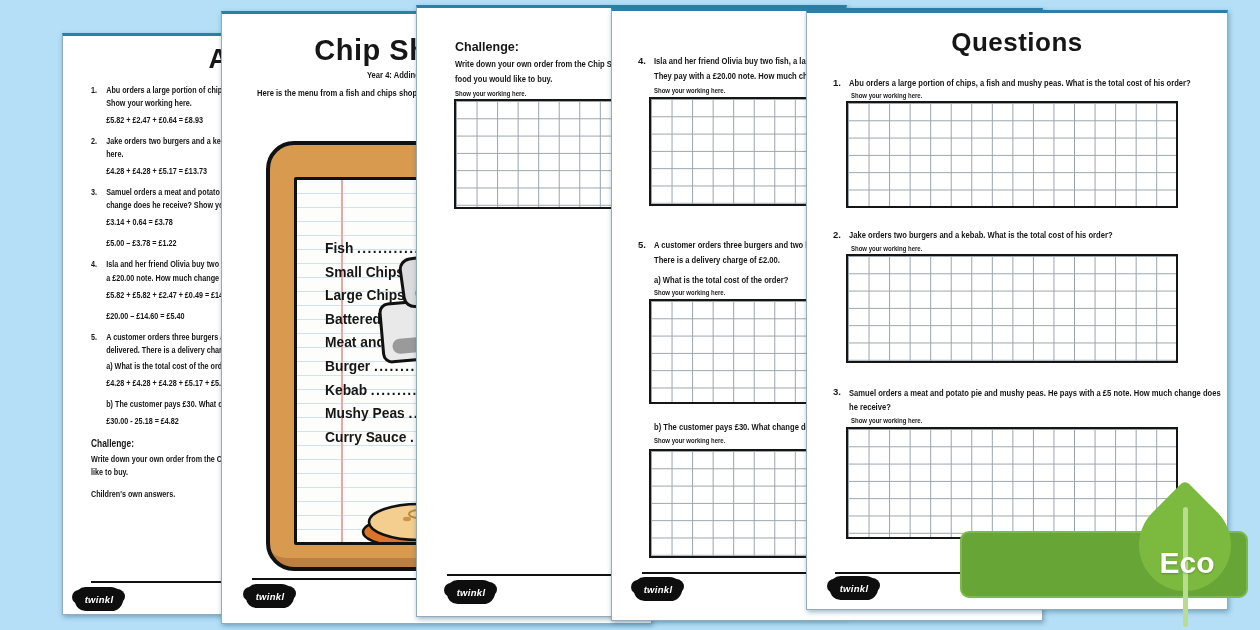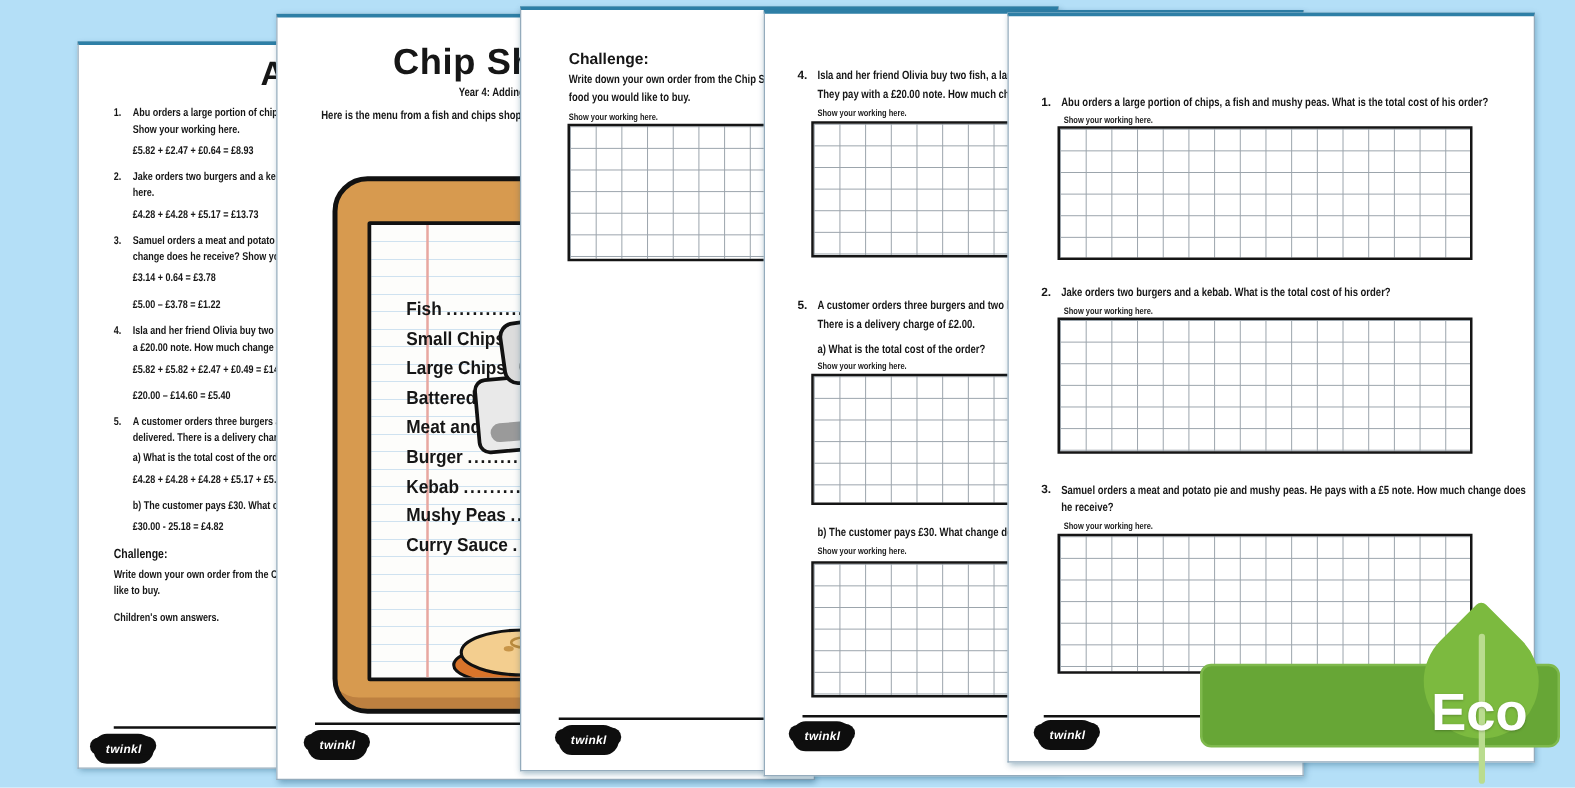--- a/index.html
+++ b/index.html
@@ -71,22 +71,22 @@
   
   #banner{position:absolute;left:960px;top:531px;width:284px;height:63px;border-radius:9px;
           background:#67A636;border:2px solid #7FB94D;z-index:20;}
   #ink-text{position:absolute;left:974px;top:531px;width:166px;height:63px;z-index:21;display:flex;
             align-items:center;justify-content:center;color:#fff;font-size:34px;
             text-shadow:0 1px 2px rgba(0,0,0,.25);}
   #leaf{position:absolute;left:1139px;top:499px;width:92px;height:92px;background:#7CBA3F;
         border-radius:6% 50% 50% 50%;transform:rotate(45deg);z-index:21;}
   #stem{position:absolute;left:1183px;top:507px;width:5px;height:120px;background:#BADC8F;
         border-radius:3px;z-index:22;}
-  #eco-text{position:absolute;left:1145px;top:546px;width:84px;text-align:left;color:#fff;
-            font-size:42px;font-weight:700;z-index:23;text-shadow:0 1px 2px rgba(0,0,0,.25);}
+  #eco-text{position:absolute;left:1145px;top:546px;width:84px;text-align:center;color:#fff;
+            font-size:30px;font-weight:700;z-index:23;text-shadow:0 1px 2px rgba(0,0,0,.25);}
 </style>
 </head>
 <body>
 
 <div id="stage" style="background: rgb(180, 223, 247);">
 
   <div class="page" id="page-answers">
     <div class="abs title" style="top:8px;font-size:27px;">Answers</div>
     <div id="answers-items">
 
@@ -237,20 +237,21 @@
     <div class="grid" style="left:37px;top:438px;width:330px;height:105px;"></div>
 
     <div class="footline" style="left:30px;top:561px;right:0;"></div>
     <div class="twinkl" style="left:22px;top:566px;">
       <div class="tk-blob"></div>
       <div class="tk-text">twinkl</div>
     </div>
   </div>
 
   <div class="page" id="page-questions">
+    <div class="abs title" style="top:14px;font-size:26px;">Questions</div>
 
     <div class="abs qnum" style="left:26px;top:64px;">1.</div>
     <div class="abs cond nw qline" style="left:42px;top:64px;">Abu orders a large portion of chips, a fish and mushy peas. What is the total cost of his order?</div>
     <div class="abs cond nw show" style="left:44px;top:78px;">Show your working here.</div>
     <div class="grid" style="left:39px;top:88px;width:328px;height:103px;"></div>
 
     <div class="abs qnum" style="left:26px;top:216px;">2.</div>
     <div class="abs cond nw qline" style="left:42px;top:216px;">Jake orders two burgers and a kebab. What is the total cost of his order?</div>
     <div class="abs cond nw show" style="left:44px;top:231px;">Show your working here.</div>
     <div class="grid" style="left:39px;top:241px;width:328px;height:105px;"></div>

